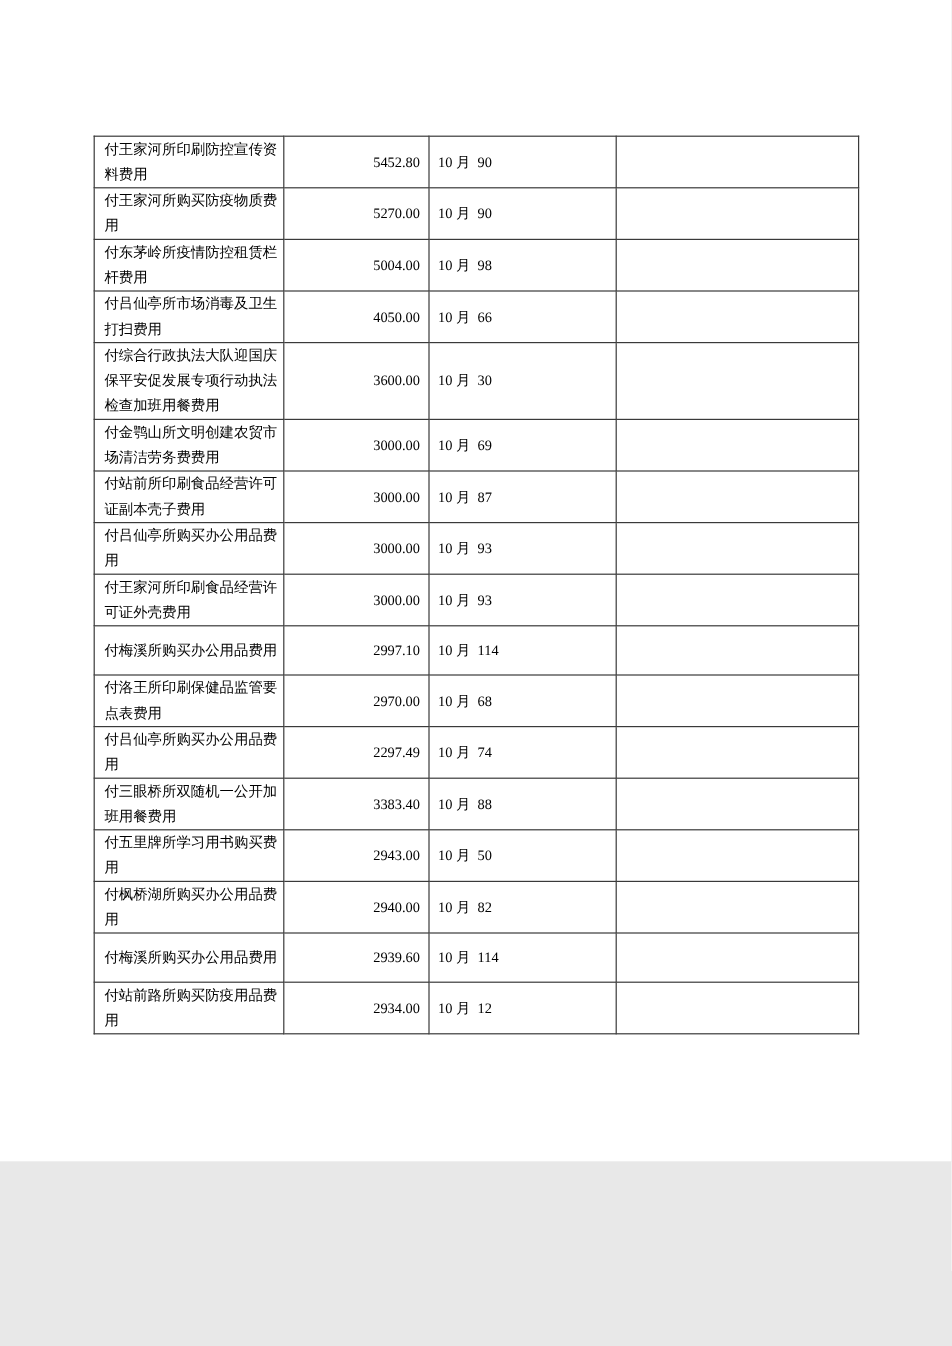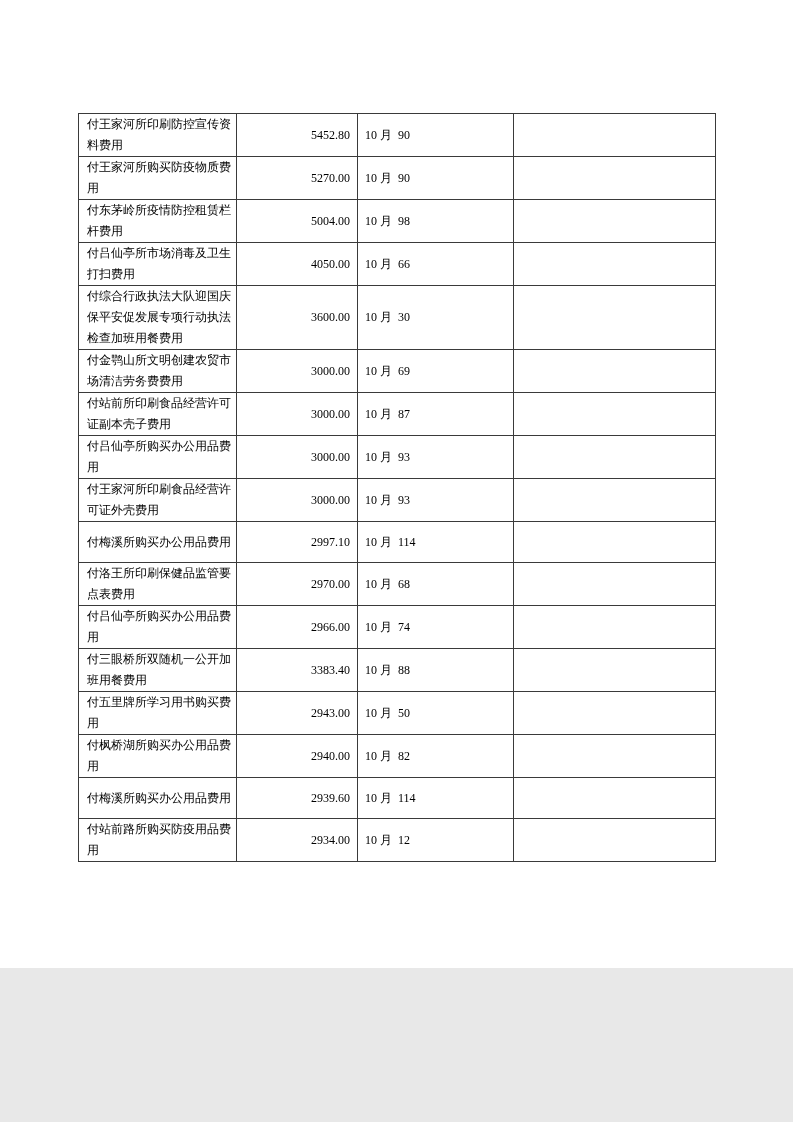--- a/index.html
+++ b/index.html
@@ -144,21 +144,21 @@
         <td class="c-note"></td>
       </tr>
         <tr>
         <td class="c-desc">付洛王所印刷保健品监管要点表费用</td>
         <td class="c-amt">2970.00</td>
         <td class="c-date">10 月  68</td>
         <td class="c-note"></td>
       </tr>
         <tr>
         <td class="c-desc">付吕仙亭所购买办公用品费用</td>
-        <td class="c-amt">2966.00</td>
+        <td class="c-amt">2297.49</td>
         <td class="c-date">10 月  74</td>
         <td class="c-note"></td>
       </tr>
         <tr>
         <td class="c-desc">付三眼桥所双随机一公开加班用餐费用</td>
         <td class="c-amt">3383.40</td>
         <td class="c-date">10 月  88</td>
         <td class="c-note"></td>
       </tr>
         <tr>

